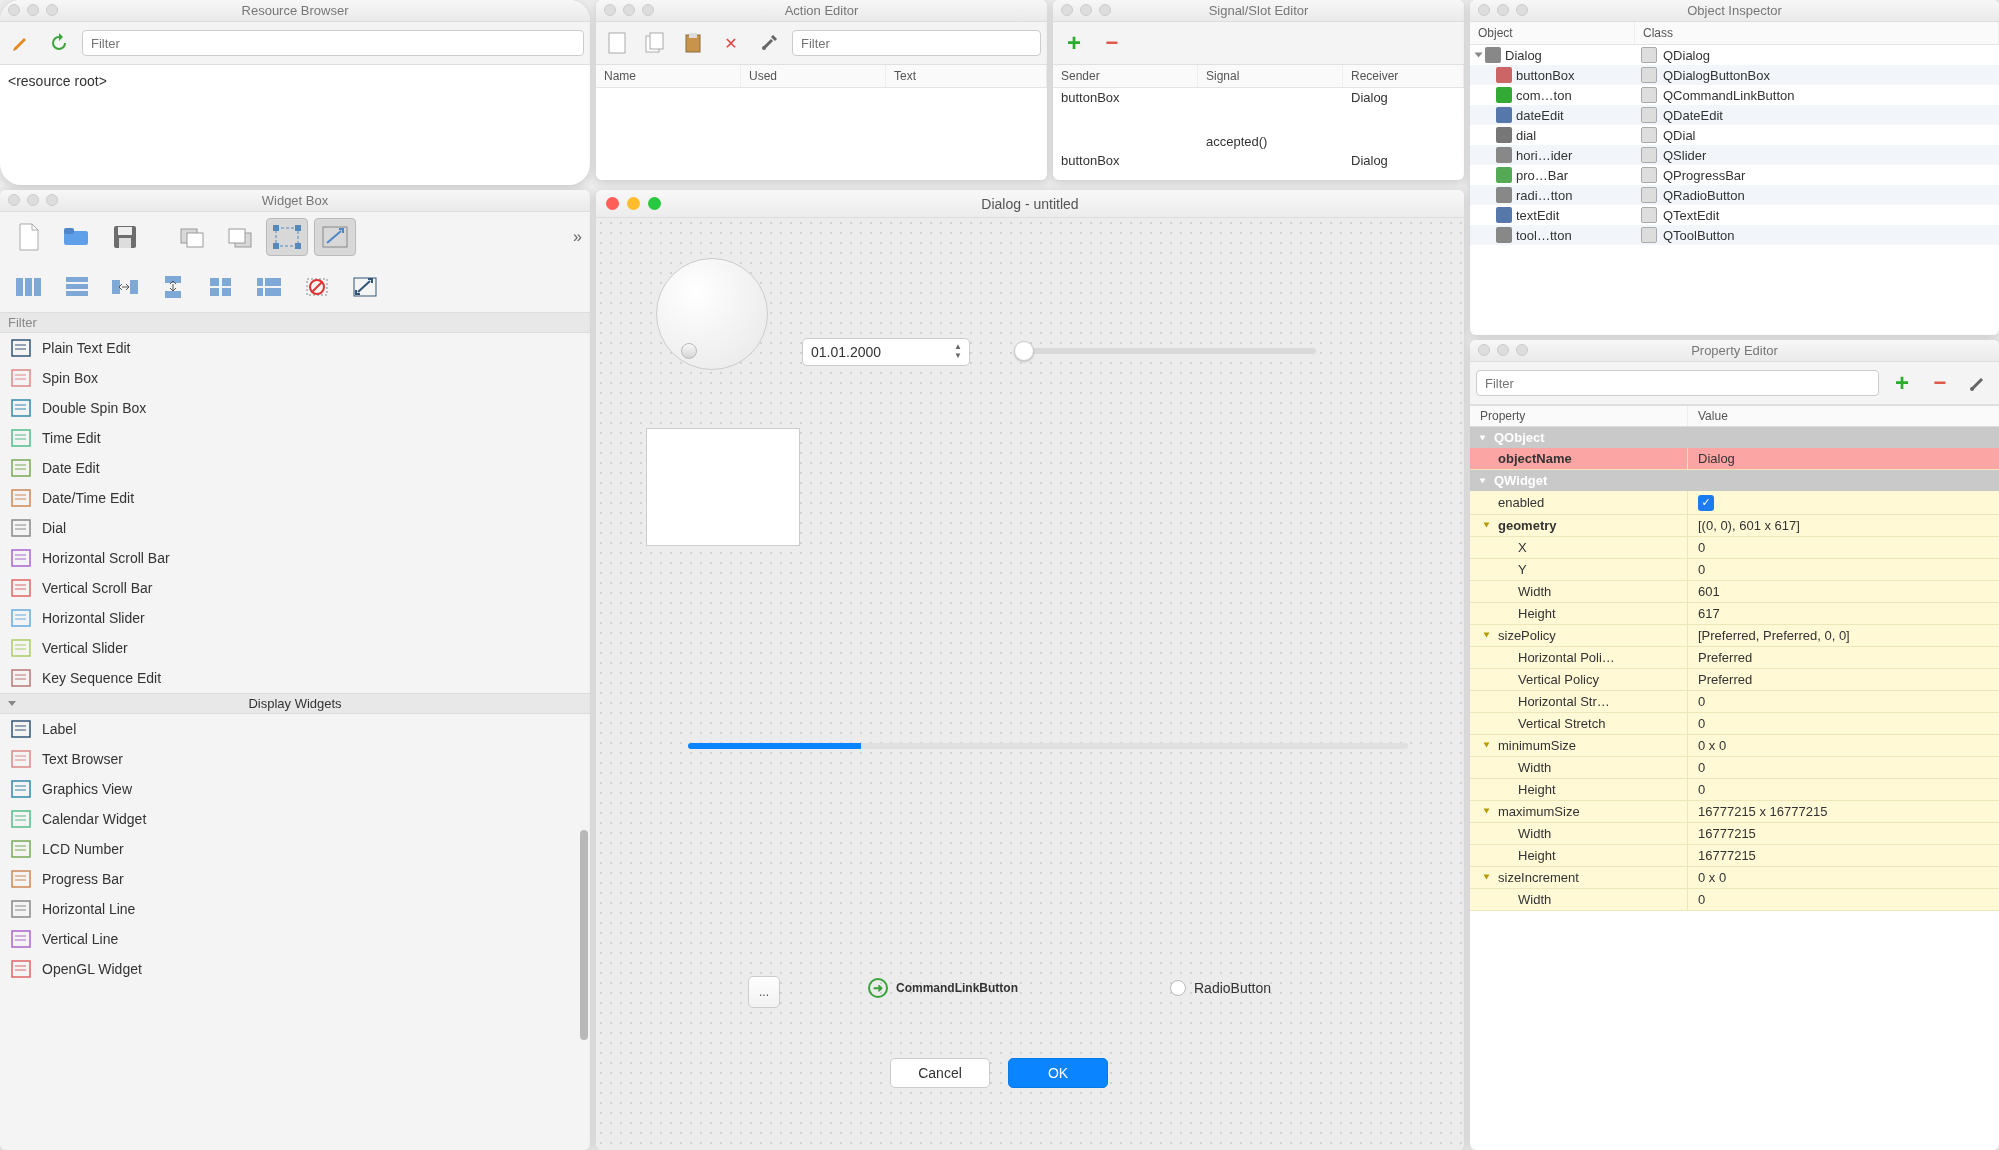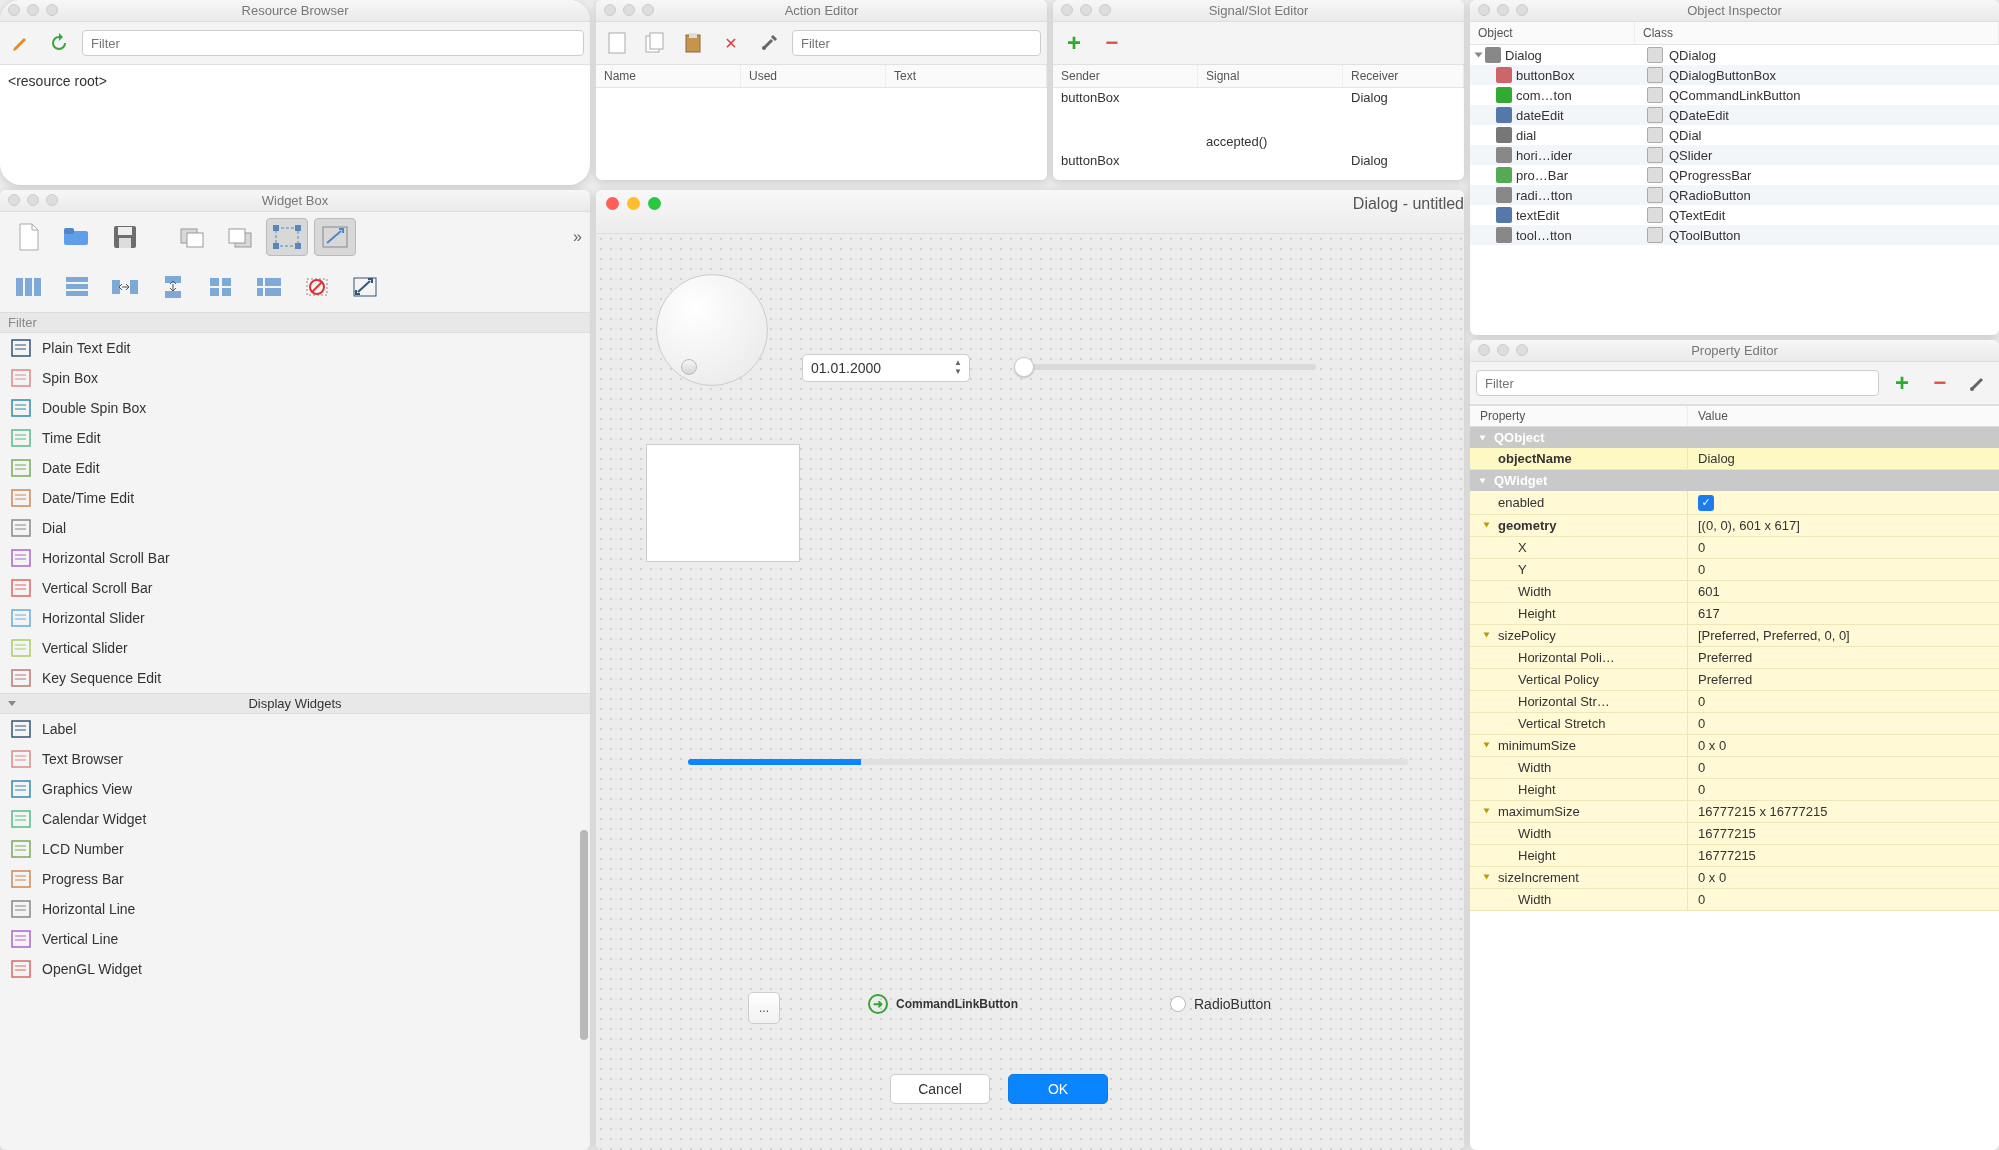--- a/index.html
+++ b/index.html
@@ -114,47 +114,47 @@
 #signaled .trow > div:nth-child(2){width:145px;margin-top:44px;}
 #signaled .trow > div:nth-child(3){flex:1;}
 
 
 #objinsp { left:1470px; top:0; width:529px; height:335px; }
 #objinsp .thead > div:nth-child(1){width:165px;}
 #objinsp .thead > div:nth-child(2){flex:1;}
 .obj-row { display:flex; align-items:center; padding:2px 6px; font-size:13px; }
 .obj-row.alt { background:#f2f6fb; }
 .obj-row .c1 { width:165px; display:flex; align-items:center; gap:4px; }
-.obj-row .c2 { flex:1; display:flex; align-items:center; gap:6px;margin-left:6px; }
+.obj-row .c2 { flex:1; display:flex; align-items:center; gap:6px; }
 .indent1 { padding-left:20px; }
 .tri { width:0;height:0;border-top:4px solid transparent;border-bottom:4px solid transparent;border-left:5px solid #888;display:inline-block;}
 .tri.open { transform:rotate(90deg); }
 .oi { width:16px;height:16px;display:inline-block;border-radius:2px;}
 
 
 #proped { left:1470px; top:340px; width:529px; height:810px; }
 #proped .obj-label { padding:4px 8px; font-size:13px; background:#fff; }
 .prop-head { display:flex;background:#fafafa;border-top:1px solid #ddd;border-bottom:1px solid #ddd; }
 .prop-head > div { padding:3px 10px; font-size:12px; color:#555; }
 .prop-head > div:first-child { width:218px; border-right:1px solid #eee;}
 .prop-head > div:last-child { flex:1; }
 .prop-group { background:#c9c9c9; color:#fff; font-weight:600; padding:3px 24px; font-size:13px; position:relative; }
 .prop-group::before { content:""; position:absolute; left:10px; top:8px; width:0;height:0;border-top:3px solid transparent;border-bottom:3px solid transparent;border-left:5px solid #fff;transform:rotate(90deg);}
 .prop-row { display:flex; background:#fff9d6; border-bottom:1px solid #eee6b8; }
-.prop-row.alt { background:#fef9c3; }
+.prop-row.alt { background:#fca5a5; }
 .prop-row .pk { width:218px; padding:3px 8px 3px 28px; display:flex; align-items:center; gap:6px; border-right:1px solid #eee6b8;}
 .prop-row .pk.bold { font-weight:600; }
 .prop-row .pv { flex:1; padding:3px 10px; }
 .prop-row .pk.lvl2 { padding-left:48px; }
 .disc { width:0;height:0;border-top:3px solid transparent;border-bottom:3px solid transparent;border-left:5px solid #b89b00;display:inline-block;margin-left:-14px;margin-right:3px;transform:rotate(90deg);}
 .chk { width:16px;height:16px;background:#1d7bf0;border-radius:3px;display:inline-flex;align-items:center;justify-content:center;color:#fff;font-size:11px; }
 
 
 #canvas { left:596px; top:190px; width:868px; height:960px; background:#fff; border-radius:6px; box-shadow:0 2px 10px rgba(0,0,0,0.15); }
-#canvas .title { background:linear-gradient(#f8f8f8,#ececec); height:44px; text-align:right; line-height:28px; font-size:16px; color:#555; position:relative; border-bottom:1px solid #ddd;}
+#canvas .title { background:linear-gradient(#f8f8f8,#ececec); height:28px; text-align:center; line-height:28px; font-size:14px; color:#555; position:relative; border-bottom:1px solid #ddd;}
 #canvas .tl { position:absolute;left:10px;top:7px;display:flex;gap:8px;}
 #canvas .tl span { width:13px;height:13px;border-radius:50%;display:inline-block;}
 #canvas .surface { position:relative; width:100%; height:calc(100% - 28px); background:#ececec; background-image:radial-gradient(#d2d2d2 1px, transparent 1px); background-size:10px 10px;}
 .dial { position:absolute; left:60px; top:40px; width:112px;height:112px;border-radius:50%;background:radial-gradient(circle at 35% 30%,#fff,#e7e7e7);border:1px solid #ccc; }
 .dial::after { content:""; position:absolute; left:24px; bottom:10px; width:14px;height:14px;border-radius:50%;background:linear-gradient(#f8f8f8,#d5d5d5);border:1px solid #bbb;}
 .dateedit { position:absolute; left:206px; top:120px; width:168px; height:28px; background:#fff;border:1px solid #ccc;border-radius:5px;display:flex;align-items:center;padding:0 8px;font-size:14px;}
 .dateedit .spin { position:absolute;right:4px;top:3px;width:14px;display:flex;flex-direction:column;}
 .dateedit .spin span{font-size:8px;line-height:9px;color:#666;text-align:center;}
 .slider { position:absolute; left:420px; top:130px; width:300px; height:6px; background:#d9d9d9; border-radius:3px; }
 .slider .thumb { position:absolute; left:-2px; top:-7px; width:20px;height:20px;border-radius:50%;background:#fff;border:1px solid #ccc;box-shadow:0 1px 2px rgba(0,0,0,0.2);}

